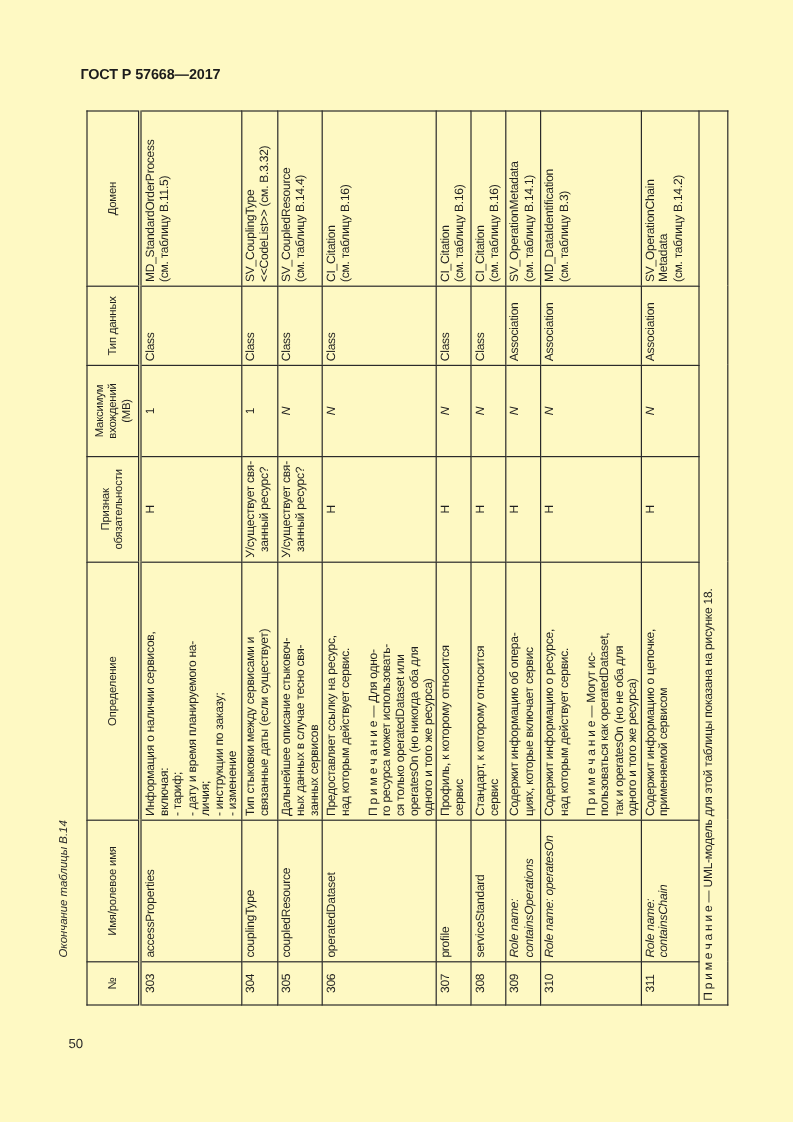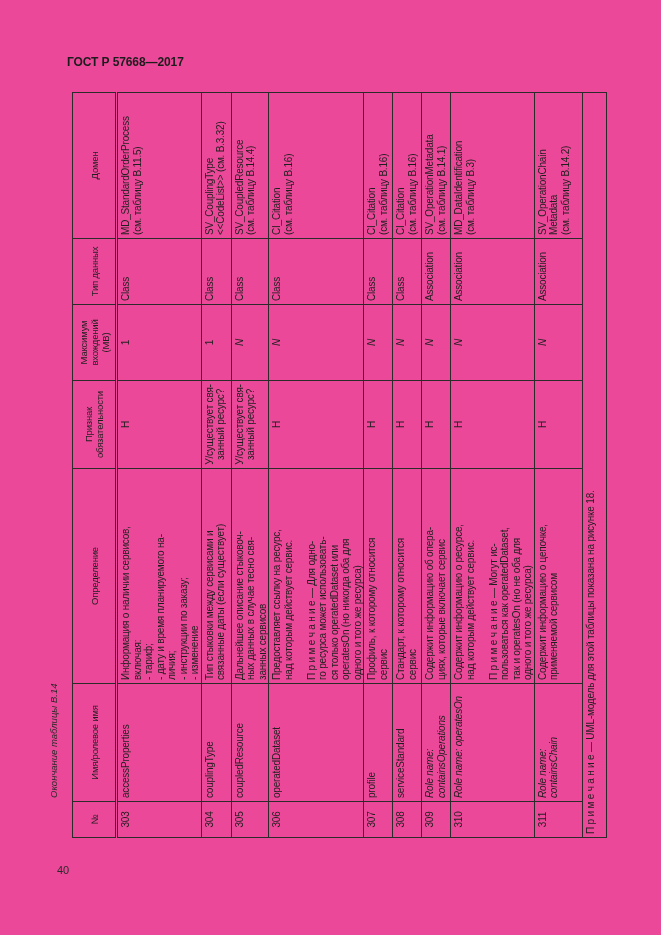--- a/index.html
+++ b/index.html
@@ -1,17 +1,17 @@
 <!DOCTYPE html>
 <html><head>
 <meta charset="utf-8">
 <style>
   html,body{margin:0;padding:0;background:#e8e8e8;}
   .page{
-    position:relative;width:661px;height:935px;background:#ec4899;
+    position:relative;width:661px;height:935px;background:#fef9c3;
     overflow:hidden;font-family:"Liberation Sans",sans-serif;color:#1f1f1f;
   }
   .doc-header{
     position:absolute;left:67px;top:55px;
     font-size:12px;font-weight:bold;letter-spacing:-0.1px;color:#1c1c1c;
   }
   .page-number{
     position:absolute;left:57px;top:864px;font-size:11px;color:#2a2a2a;
   }
   
@@ -210,15 +210,15 @@
 Metadata
 (см. таблицу В.14.2)</td>
         </tr>
         <tr class="h-note">
           <td class="note-cell" colspan="7">П р и м е ч а н и е  —  UML-модель для этой таблицы показана на рисунке 18.</td>
         </tr>
       </tbody>
     </table>
   </div>
 
-  <div class="page-number">40</div>
+  <div class="page-number">50</div>
 
 </div>
 
 </body></html>

